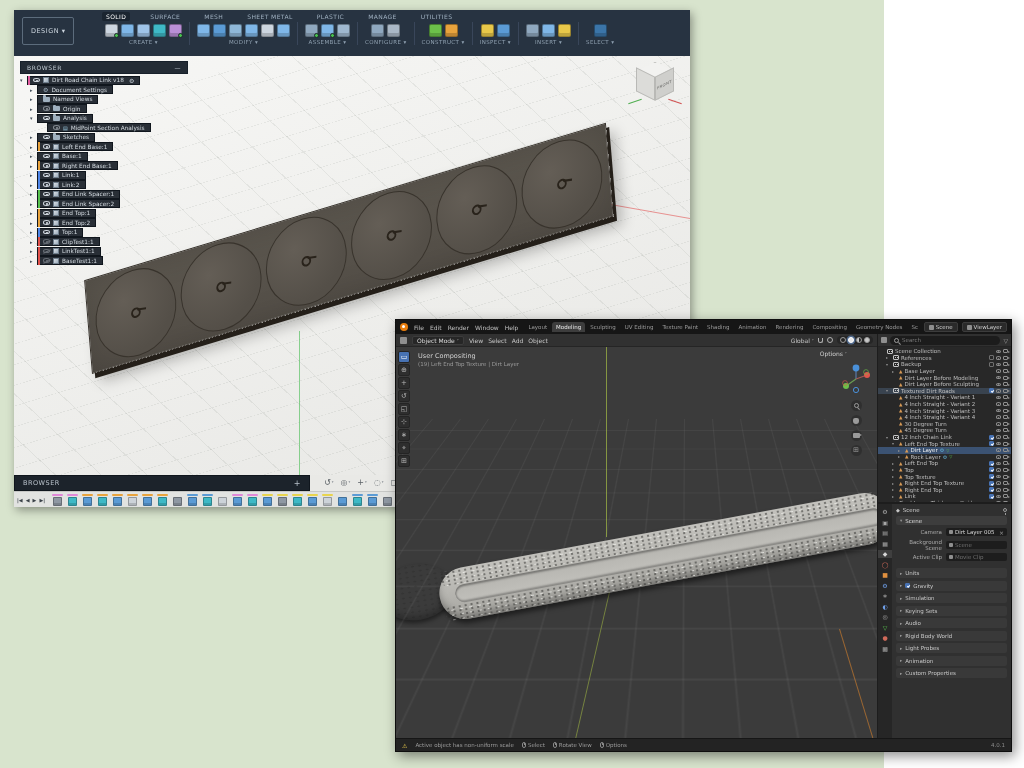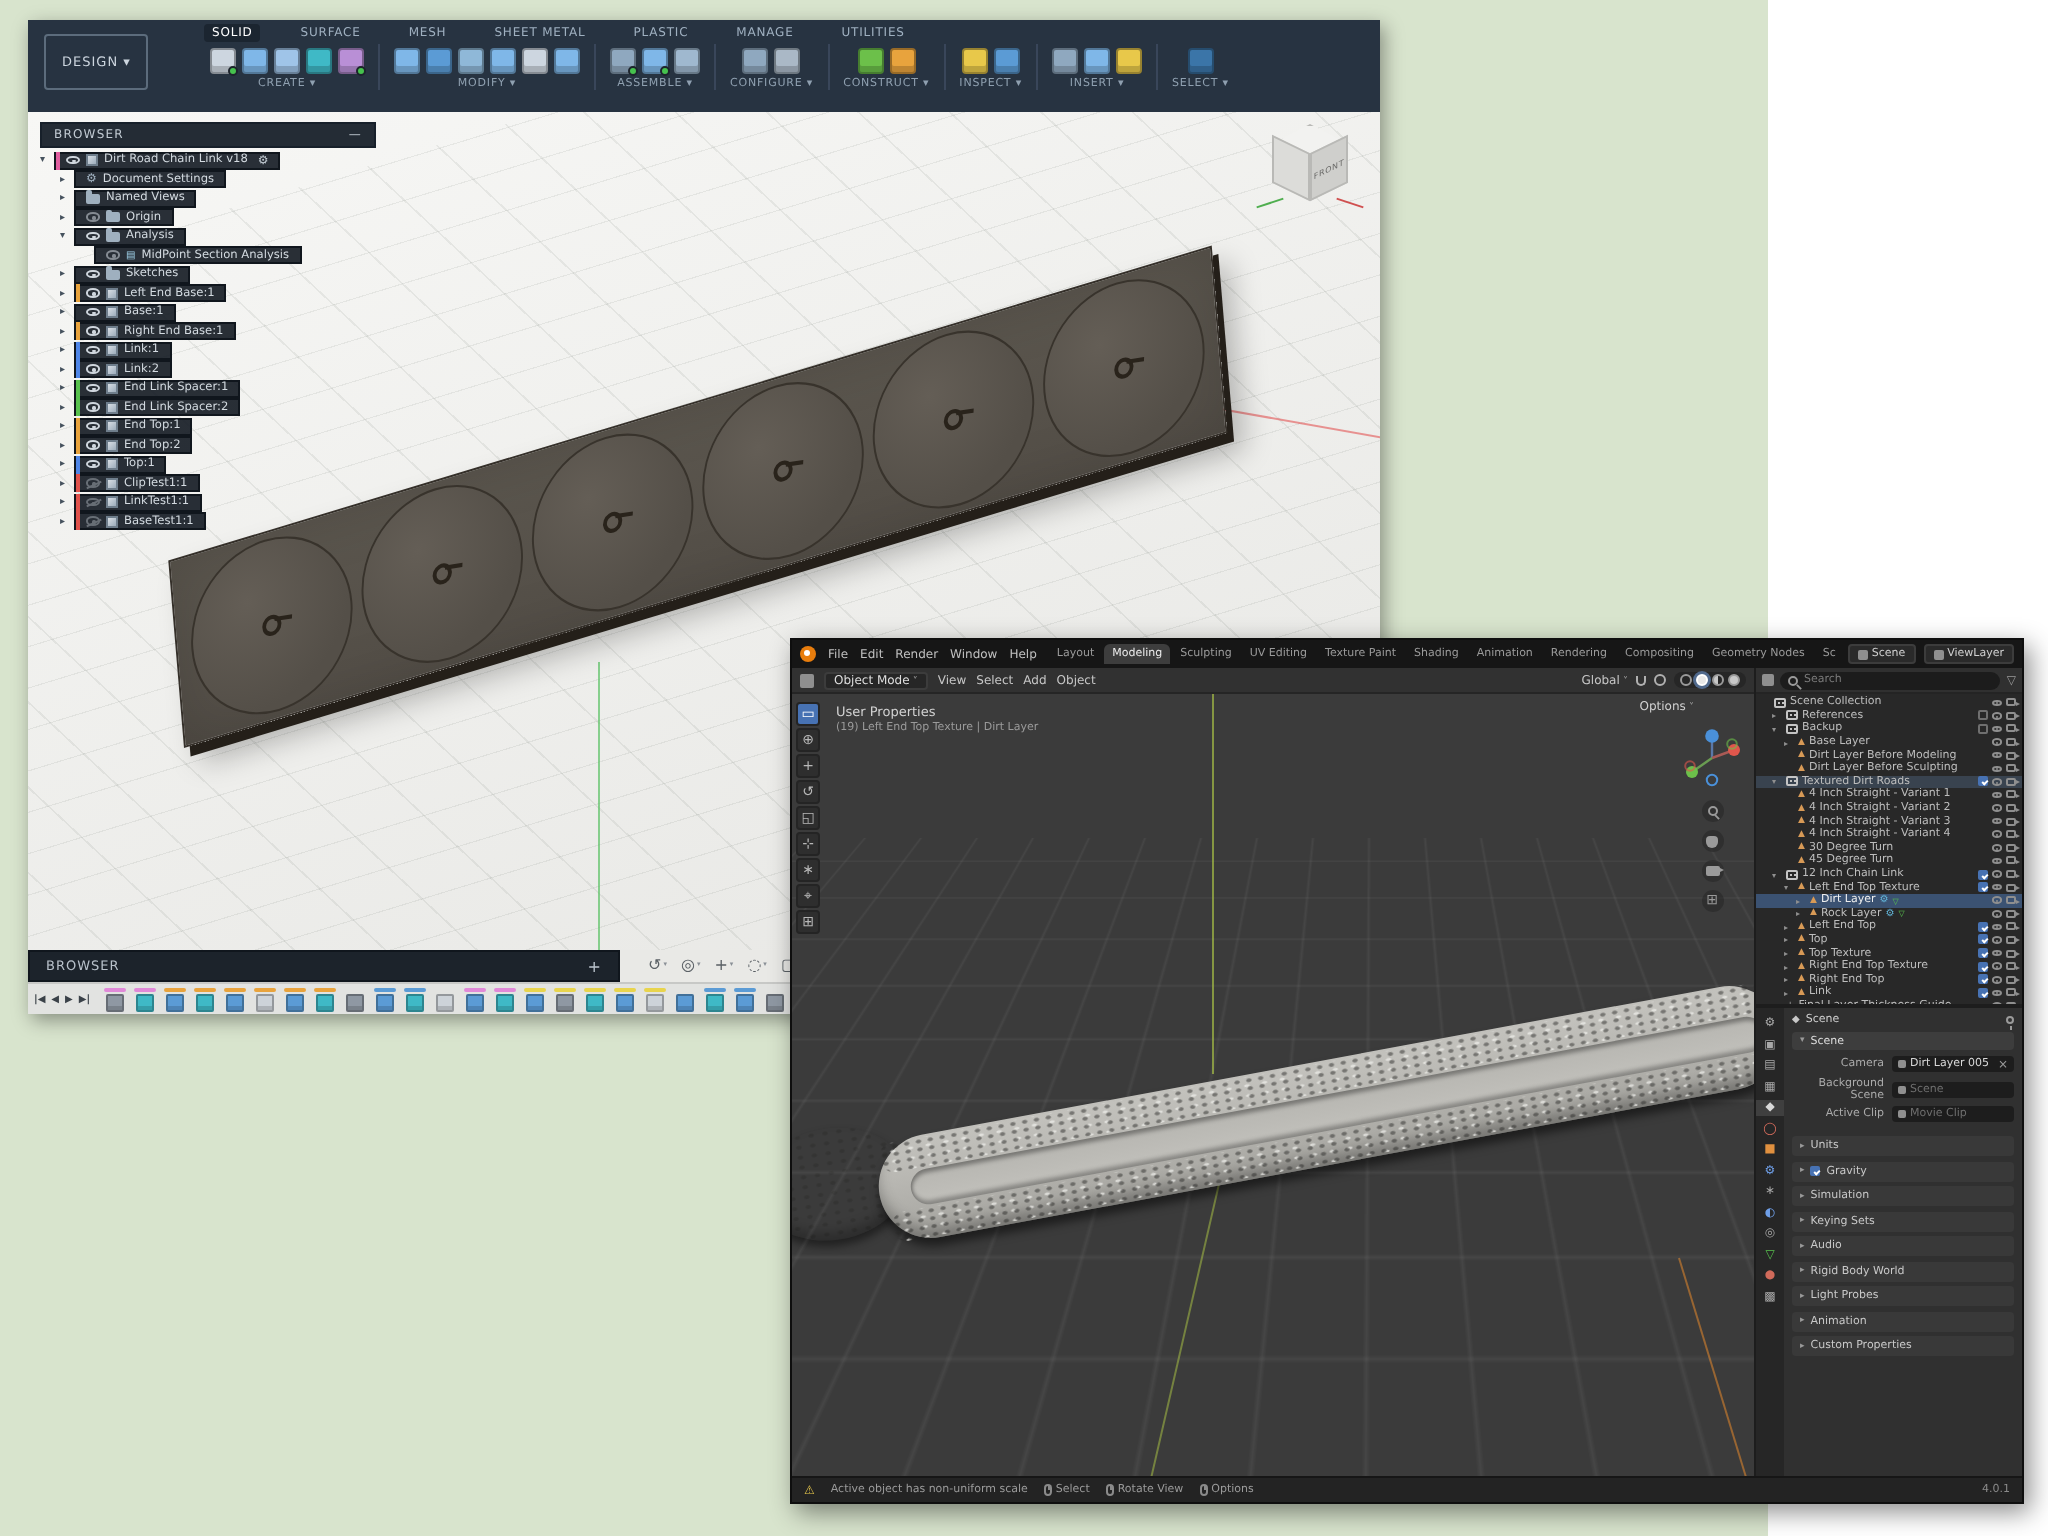--- a/index.html
+++ b/index.html
@@ -812,21 +812,21 @@
             <div class="vp-tool">+</div>
             <div class="vp-tool">↺</div>
             <div class="vp-tool">◱</div>
             <div class="vp-tool">⊹</div>
             <div class="vp-tool">∗</div>
             <div class="vp-tool">⌖</div>
             <div class="vp-tool">⊞</div>
           </div>
 
         <div class="vp-overlay">
-          <div class="ov1">User Properties</div>
+          <div class="ov1">User Compositing</div>
           <div class="ov2">(19) Left End Top Texture | Dirt Layer</div>
         </div>
         <div class="vp-options">Options</div>
 
         <div class="vp-gizmos">
           <svg width="34" height="34">
             <line x1="17" y1="17" x2="17" y2="6" stroke="#5a78a8" stroke-width="1.2"></line>
             <line x1="17" y1="17" x2="28" y2="13" stroke="#a85a55" stroke-width="1.2"></line>
             <line x1="17" y1="17" x2="7" y2="24" stroke="#6a9c52" stroke-width="1.2"></line>
             <circle cx="17" cy="6" r="3.4" fill="#4a90d9"></circle>

